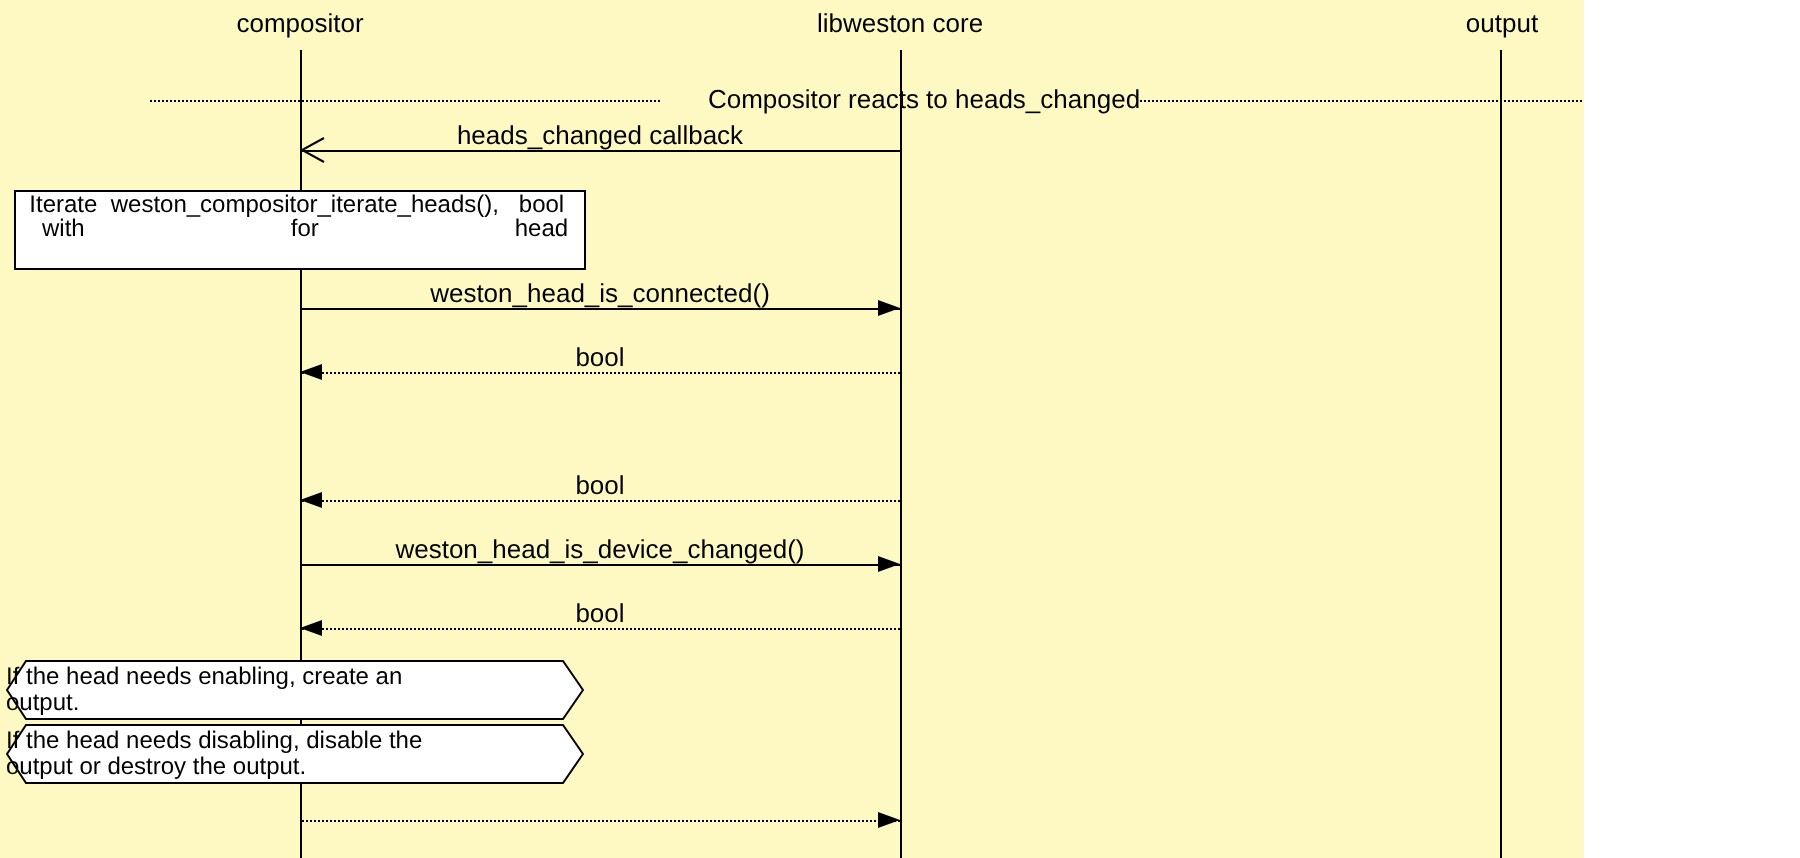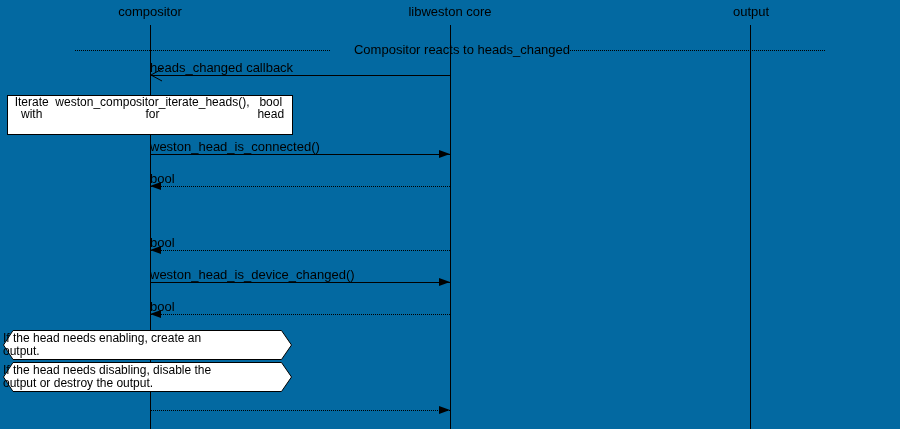--- a/index.html
+++ b/index.html
@@ -2,24 +2,25 @@
 <html><head>
 <meta charset="utf-8">
 <style>
   html, body { margin: 0; padding: 0; background: #ffffff; }
   body {
     font-family: "Liberation Sans", sans-serif;
     color: #000;
   }
   .diagram {
     position: relative;
-    width: 900px;
+    width: 748px;
     height: 429px;
-    background: #0369a1;
+    background: #fef9c3;
     overflow: hidden;
+    padding-left: 44px;
   }
   .participant {
     position: absolute;
     top: 4px;
     transform: translateX(-50%);
     font-size: 13px;
     line-height: 16px;
     white-space: nowrap;
     z-index: 1;
   }
@@ -55,20 +56,21 @@
   .message {
     position: absolute;
     left: 150px;
     width: 300px;
     z-index: 1;
   }
   .message .lbl {
     height: 14px;
     line-height: 14px;
     font-size: 13px;
+    text-align: center;
     white-space: nowrap;
   }
   .message .line {
     height: 0;
     border-top: 1px solid #000;
   }
   .message.dotted .line { border-top-style: dotted; }
   .arr-r {
     position: absolute;
     right: 0; top: 10px;

